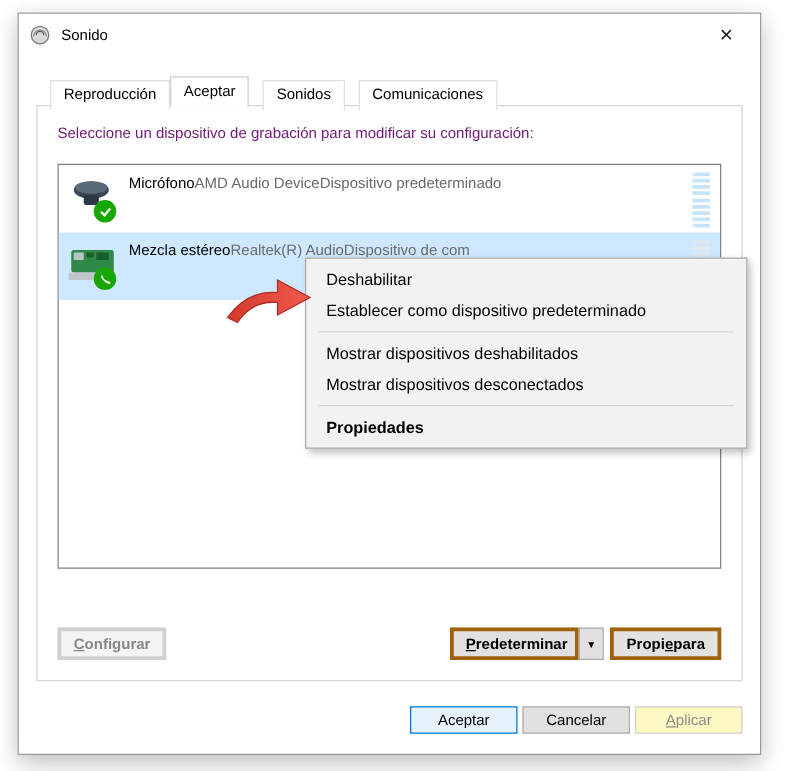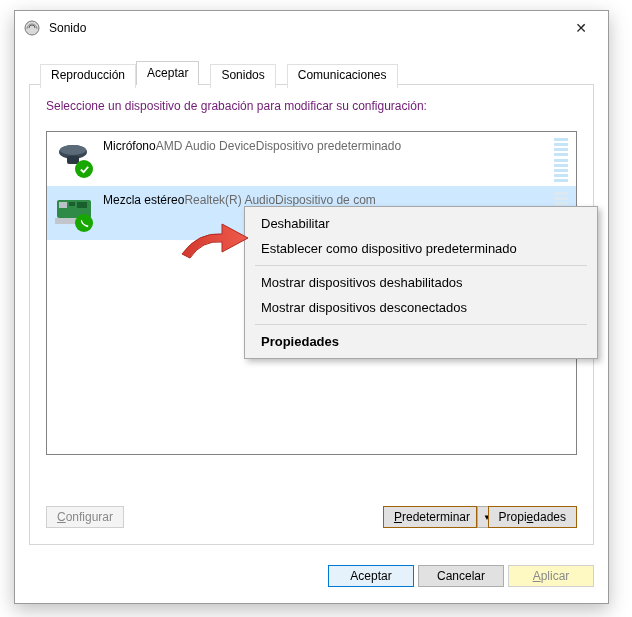--- a/index.html
+++ b/index.html
@@ -57,24 +57,24 @@
   .dev-name { color: #000; }
   .dev-sub { color: #6a6a6a; }
   .level-meter {
     position: absolute; right: 8px; top: 6px; width: 14px; height: 44px;
     display: flex; flex-direction: column; justify-content: space-between;
   }
   .level-meter div { height: 3px; background: #c5e4f7; }
   .level-meter.dim div { background: #dce9f0; }
 
   .config-btn, .predet-btn, .prop-btn {
-    font-size: 12px; padding: 3px 10px; border: 1px solid #a16207; background: #e1e1e1; cursor: pointer;
+    font-size: 12px; padding: 3px 10px; border: 3px solid #a16207; background: #e1e1e1; cursor: pointer; font-weight: bold;
   }
   .config-btn { position: absolute; left: 16px; bottom: 16px; color: #888; background: #f4f4f4; border-color: #d0d0d0; cursor: default;}
-  .predet-group { position: absolute; right: 96px; bottom: 16px; display: flex; }
+  .predet-group { position: absolute; right: 110px; bottom: 16px; display: flex; }
   .predet-btn { padding-right: 6px; }
   .predet-drop {
     width: 20px; border: 1px solid #adadad; border-left: 1px solid #adadad; background: #e1e1e1;
     display: flex; align-items: center; justify-content: center; font-size: 8px; cursor:pointer;
   }
   .prop-btn { position: absolute; right: 16px; bottom: 16px; }
   .u { text-decoration: underline; }
 
   .bottom-buttons {
     position: absolute; right: 14px; bottom: 16px; display: flex; gap: 4px;
@@ -205,21 +205,21 @@
     <div class="predet-group">
       <button class="predet-btn">
         <span><span class="u">P</span><span>redeterminar</span></span>
       </button>
       <div class="predet-drop">
         <span>▼</span>
       </div>
     </div>
 
     <button class="prop-btn">
-      <span><span>Propi</span><span class="u">e</span><span>dades</span></span>
+      <span><span>Propi</span><span class="u">e</span><span>para</span></span>
     </button>
 
   </div>
 
   <div class="bottom-buttons">
     <button class="bbtn default">Aceptar</button>
     <button class="bbtn">Cancelar</button>
     <button class="bbtn disabled">
       <span><span class="u">A</span><span>plicar</span></span>
     </button>

